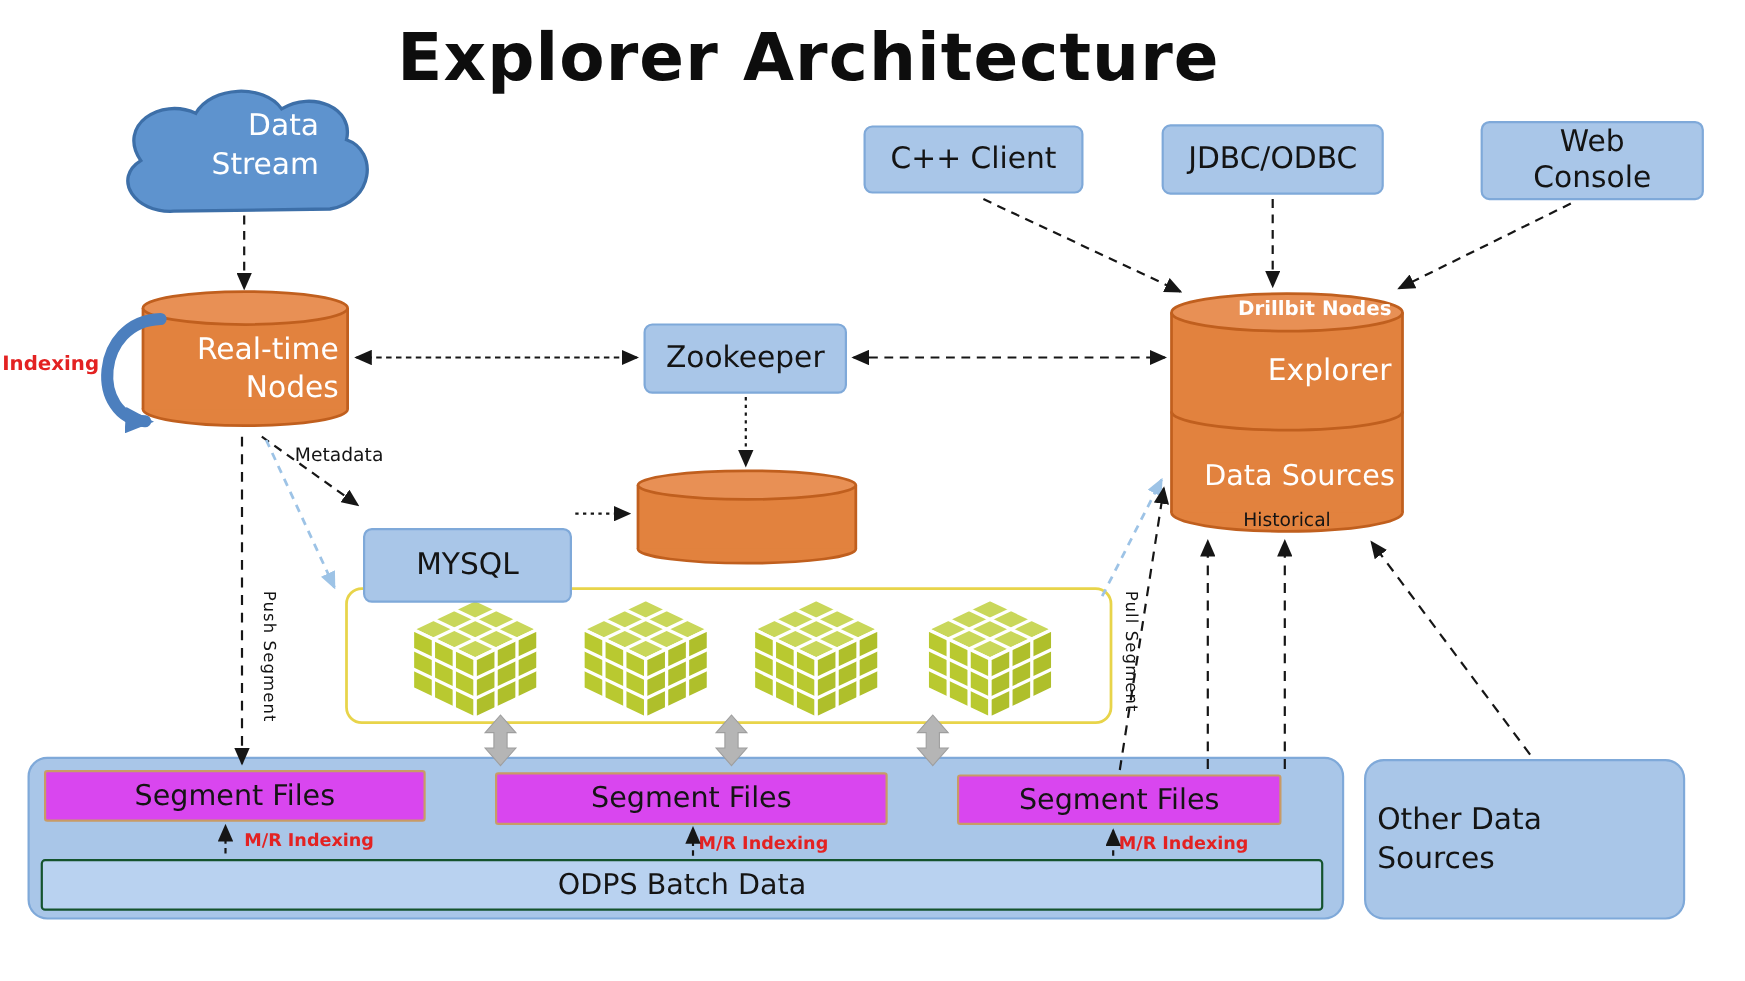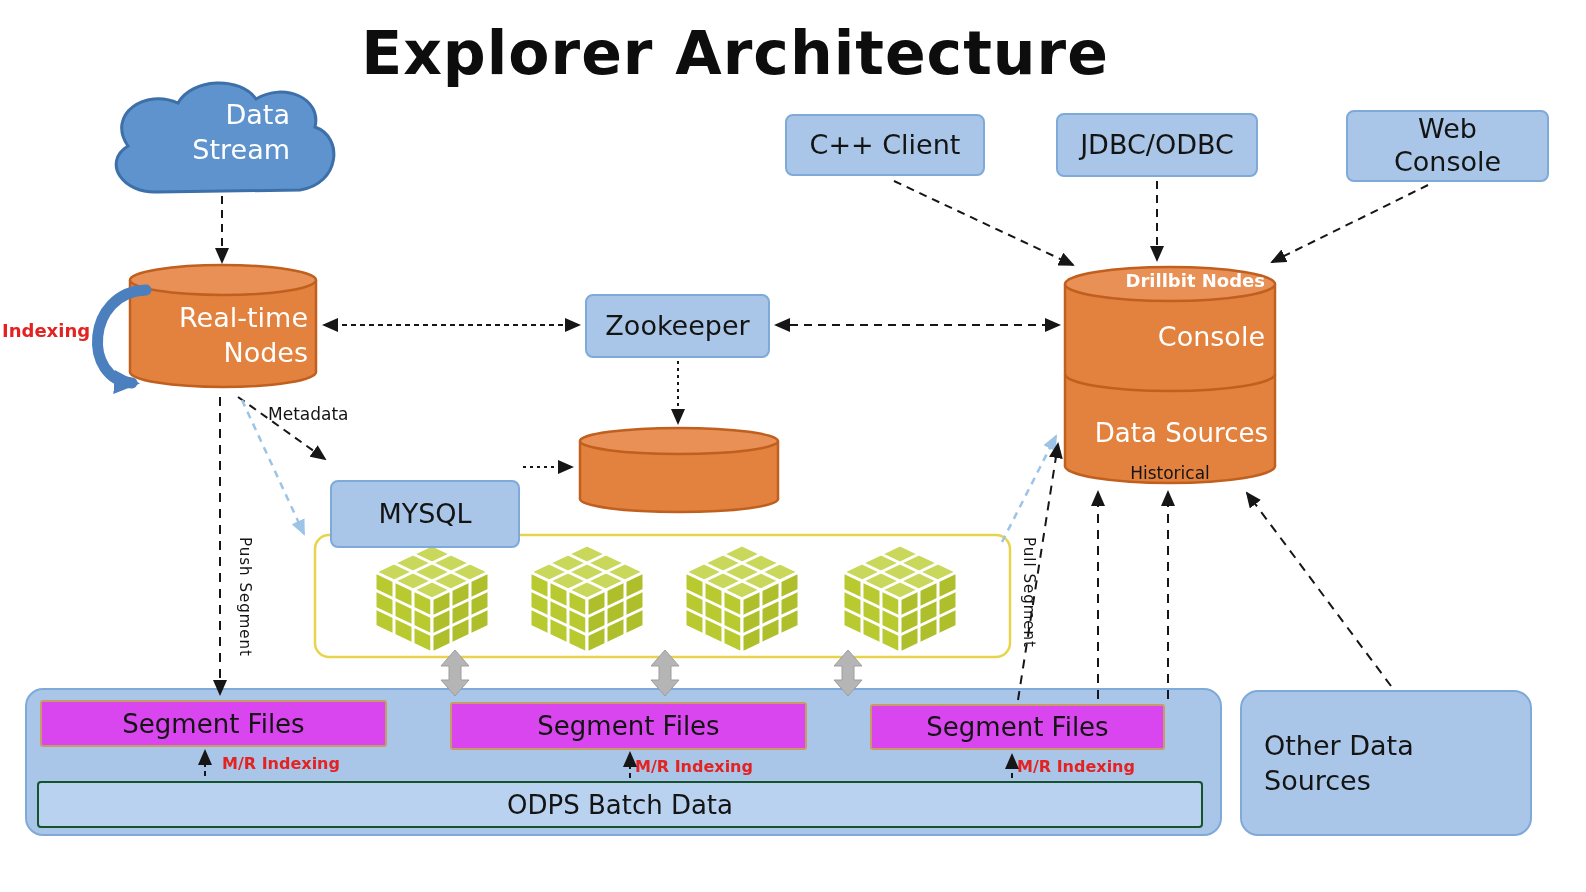--- a/index.html
+++ b/index.html
@@ -134,21 +134,21 @@
     <span style="display:inline-block;width:125px;">Web Console</span>
   </div>
 
   <div class="el bluebox" style="left:330px;top:432px;width:190px;height:68px;margin-top:48px;">MYSQL</div>
 
   <div class="el" style="left:268px;top:404px;font-size:17px;color:#141414;">Metadata</div>
 
 
   <div class="el whitelabel" style="left:1075px;top:269px;width:190px;font-size:18px;font-weight:bold;">Drillbit Nodes</div>
 
-  <div class="el whitelabel" style="left:1075px;top:320px;width:190px;font-size:27px;">Console</div>
+  <div class="el whitelabel" style="left:1075px;top:320px;width:190px;font-size:27px;">Explorer</div>
 
   <div class="el whitelabel" style="left:1073px;top:417px;width:195px;font-size:26px;">Data Sources</div>
 
   <div class="el" style="left:1075px;top:463px;width:190px;font-size:17px;color:#141414;text-align:center;">Historical</div>
 
   <div class="el vtext" style="left:236px;top:537px;">Push Segment</div>
 
   <div class="el vtext" style="left:1020px;top:537px;">Pull Segment</div>
 
   <div class="el" style="left:25px;top:688px;width:1197px;height:148px;background:#A9C6E8;
@@ -166,21 +166,21 @@
 
     <div class="el red" style="left:990px;top:67px;font-size:16px;">M/R Indexing</div>
 
     <div class="el" style="left:10px;top:91px;width:1166px;height:47px;background:#B9D2F0;
                            border:2px solid #14532d;border-radius:4px;display:flex;align-items:center;
                            justify-content:center;font-size:26px;color:#141414;">ODPS Batch Data</div>
   </div>
 
   <div class="el" style="left:1240px;top:690px;width:292px;height:146px;background:#A9C6E8;
                          border:2px solid #7FA9D9;border-radius:18px;display:flex;
-                         align-items:center;padding-left:22px;">
+                         align-items:center;padding-left:10px;">
     <span style="display:inline-block;width:180px;font-size:27px;color:#141414;line-height:1.3;">Other Data Sources</span>
   </div>
 
   <svg id="fg" class="layer" width="1586" height="892" viewBox="0 0 1586 892">
     <defs>
       <marker id="mB2" markerUnits="userSpaceOnUse" markerWidth="16" markerHeight="14" refX="14" refY="7" orient="auto-start-reverse">
         <path d="M0,0 L16,7 L0,14 Z" fill="#161616"></path>
       </marker>
     </defs>
 

